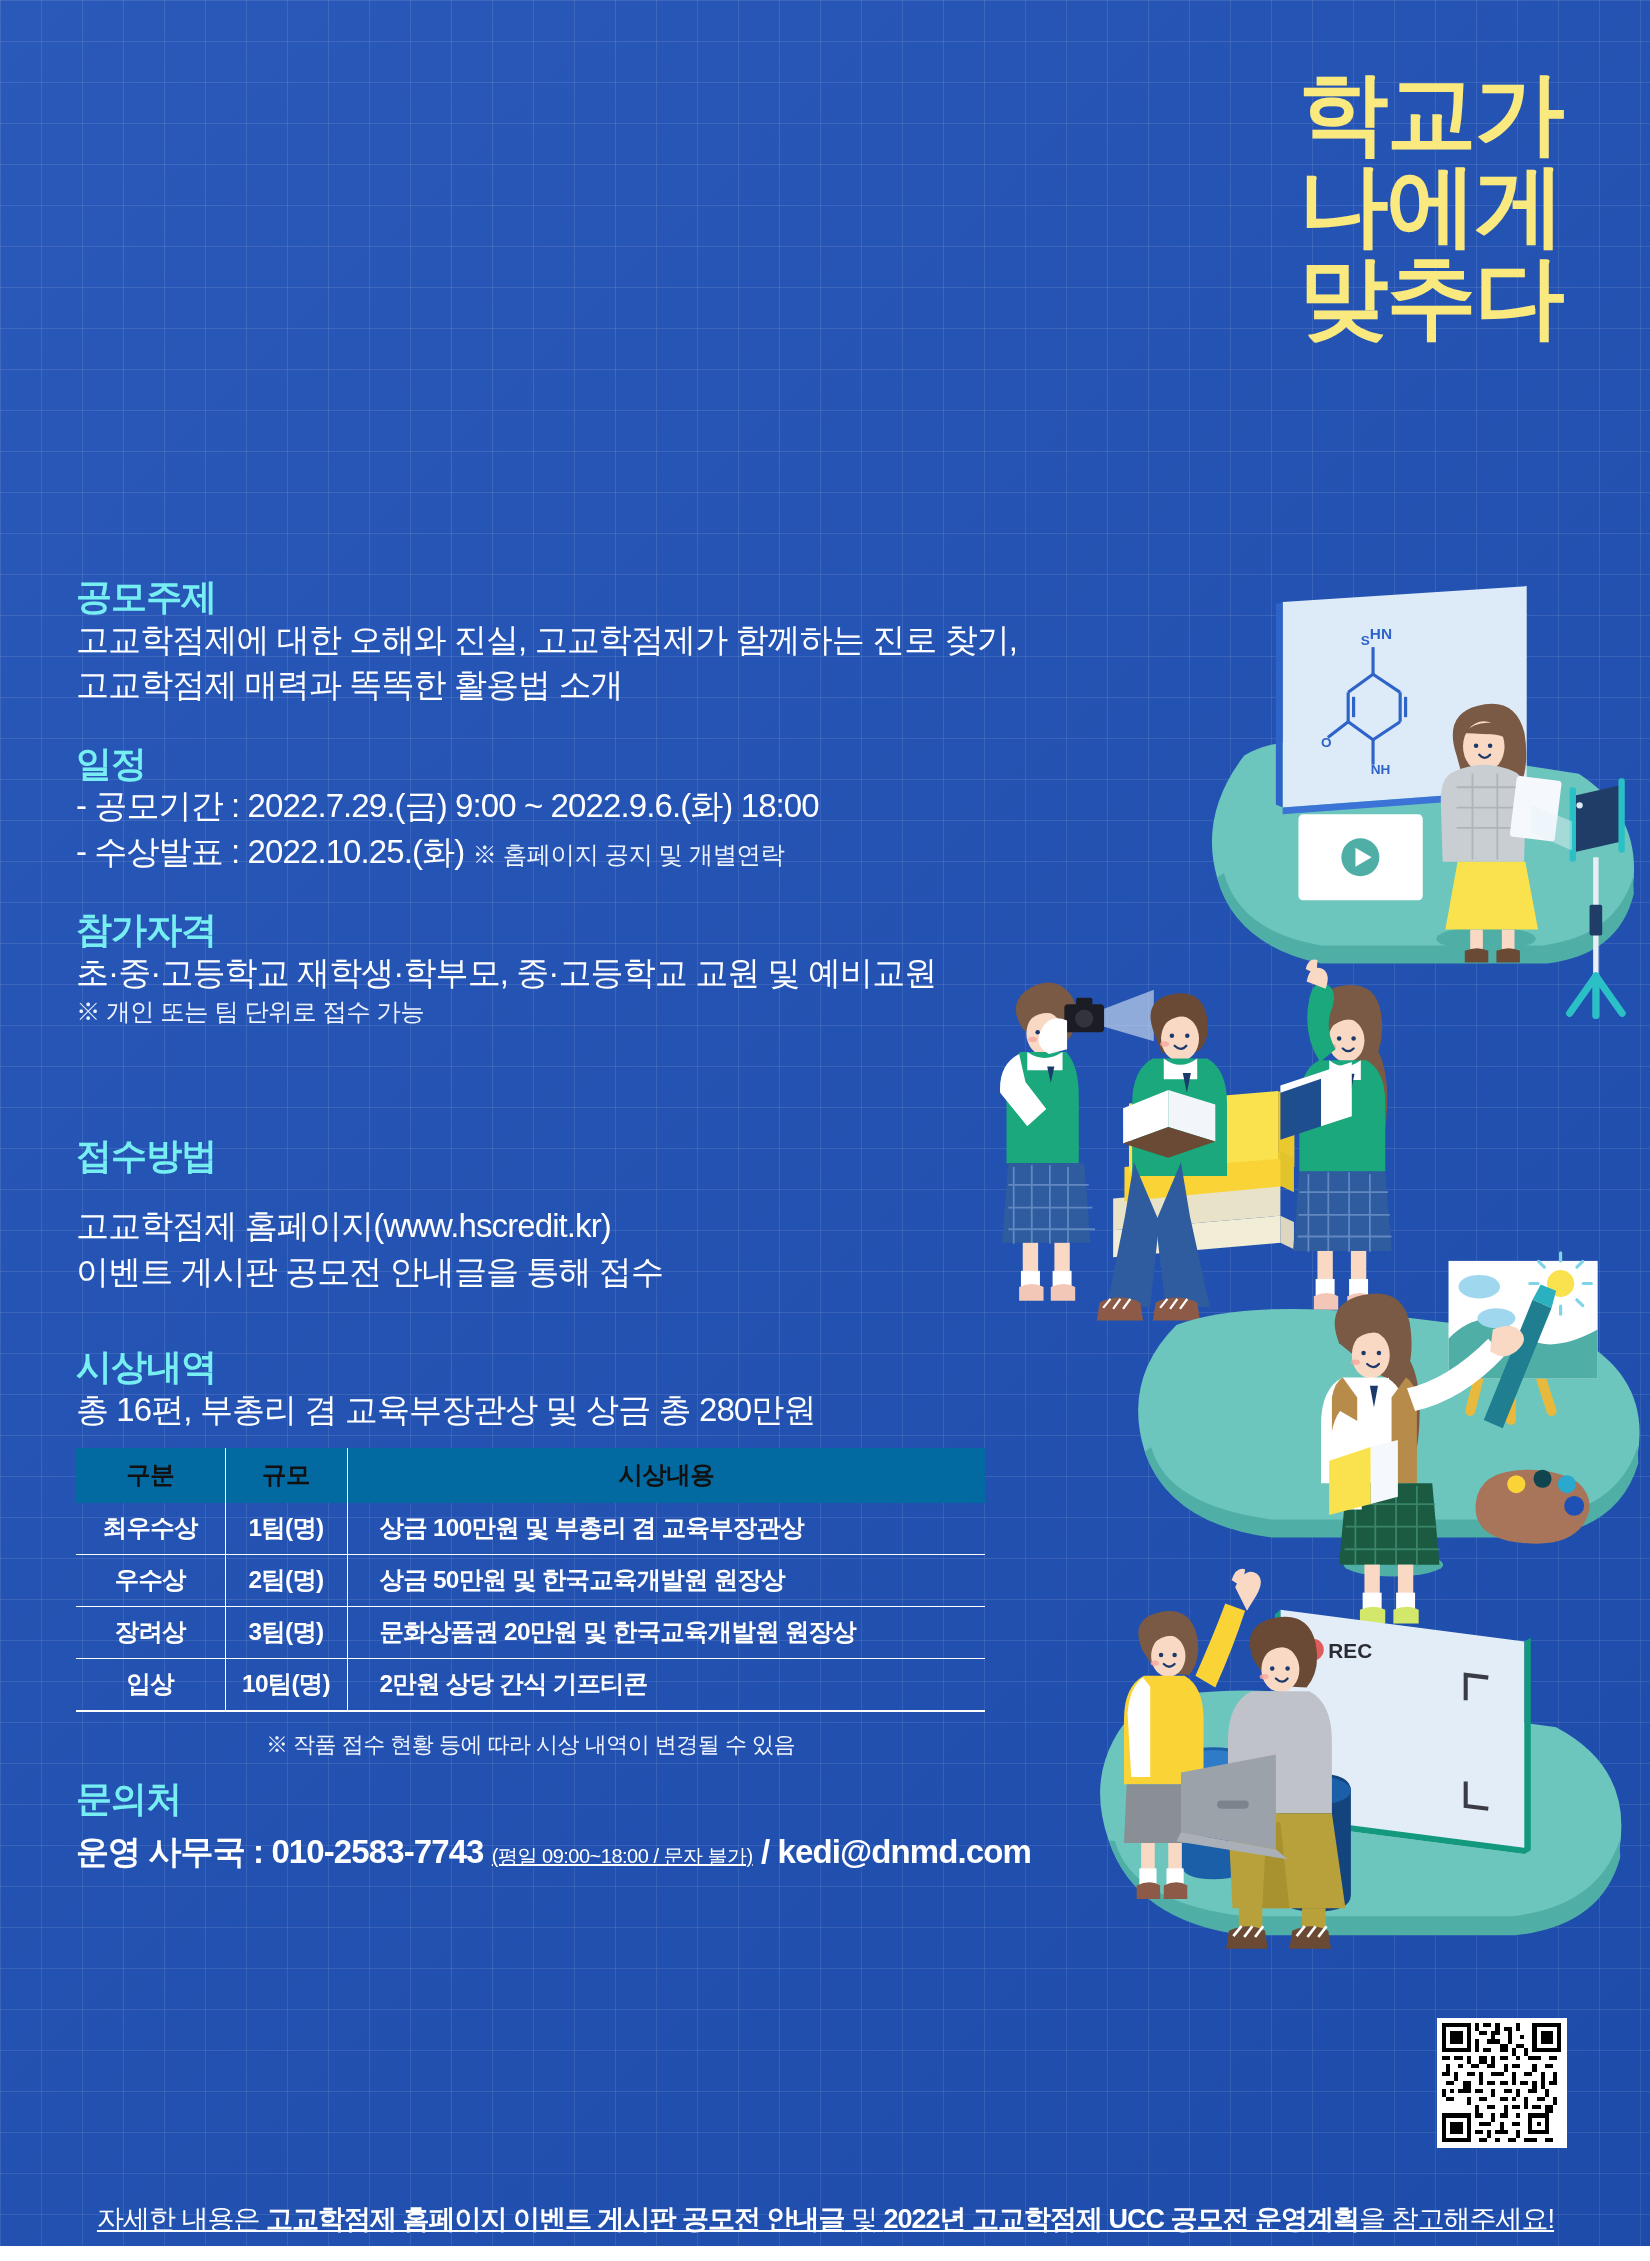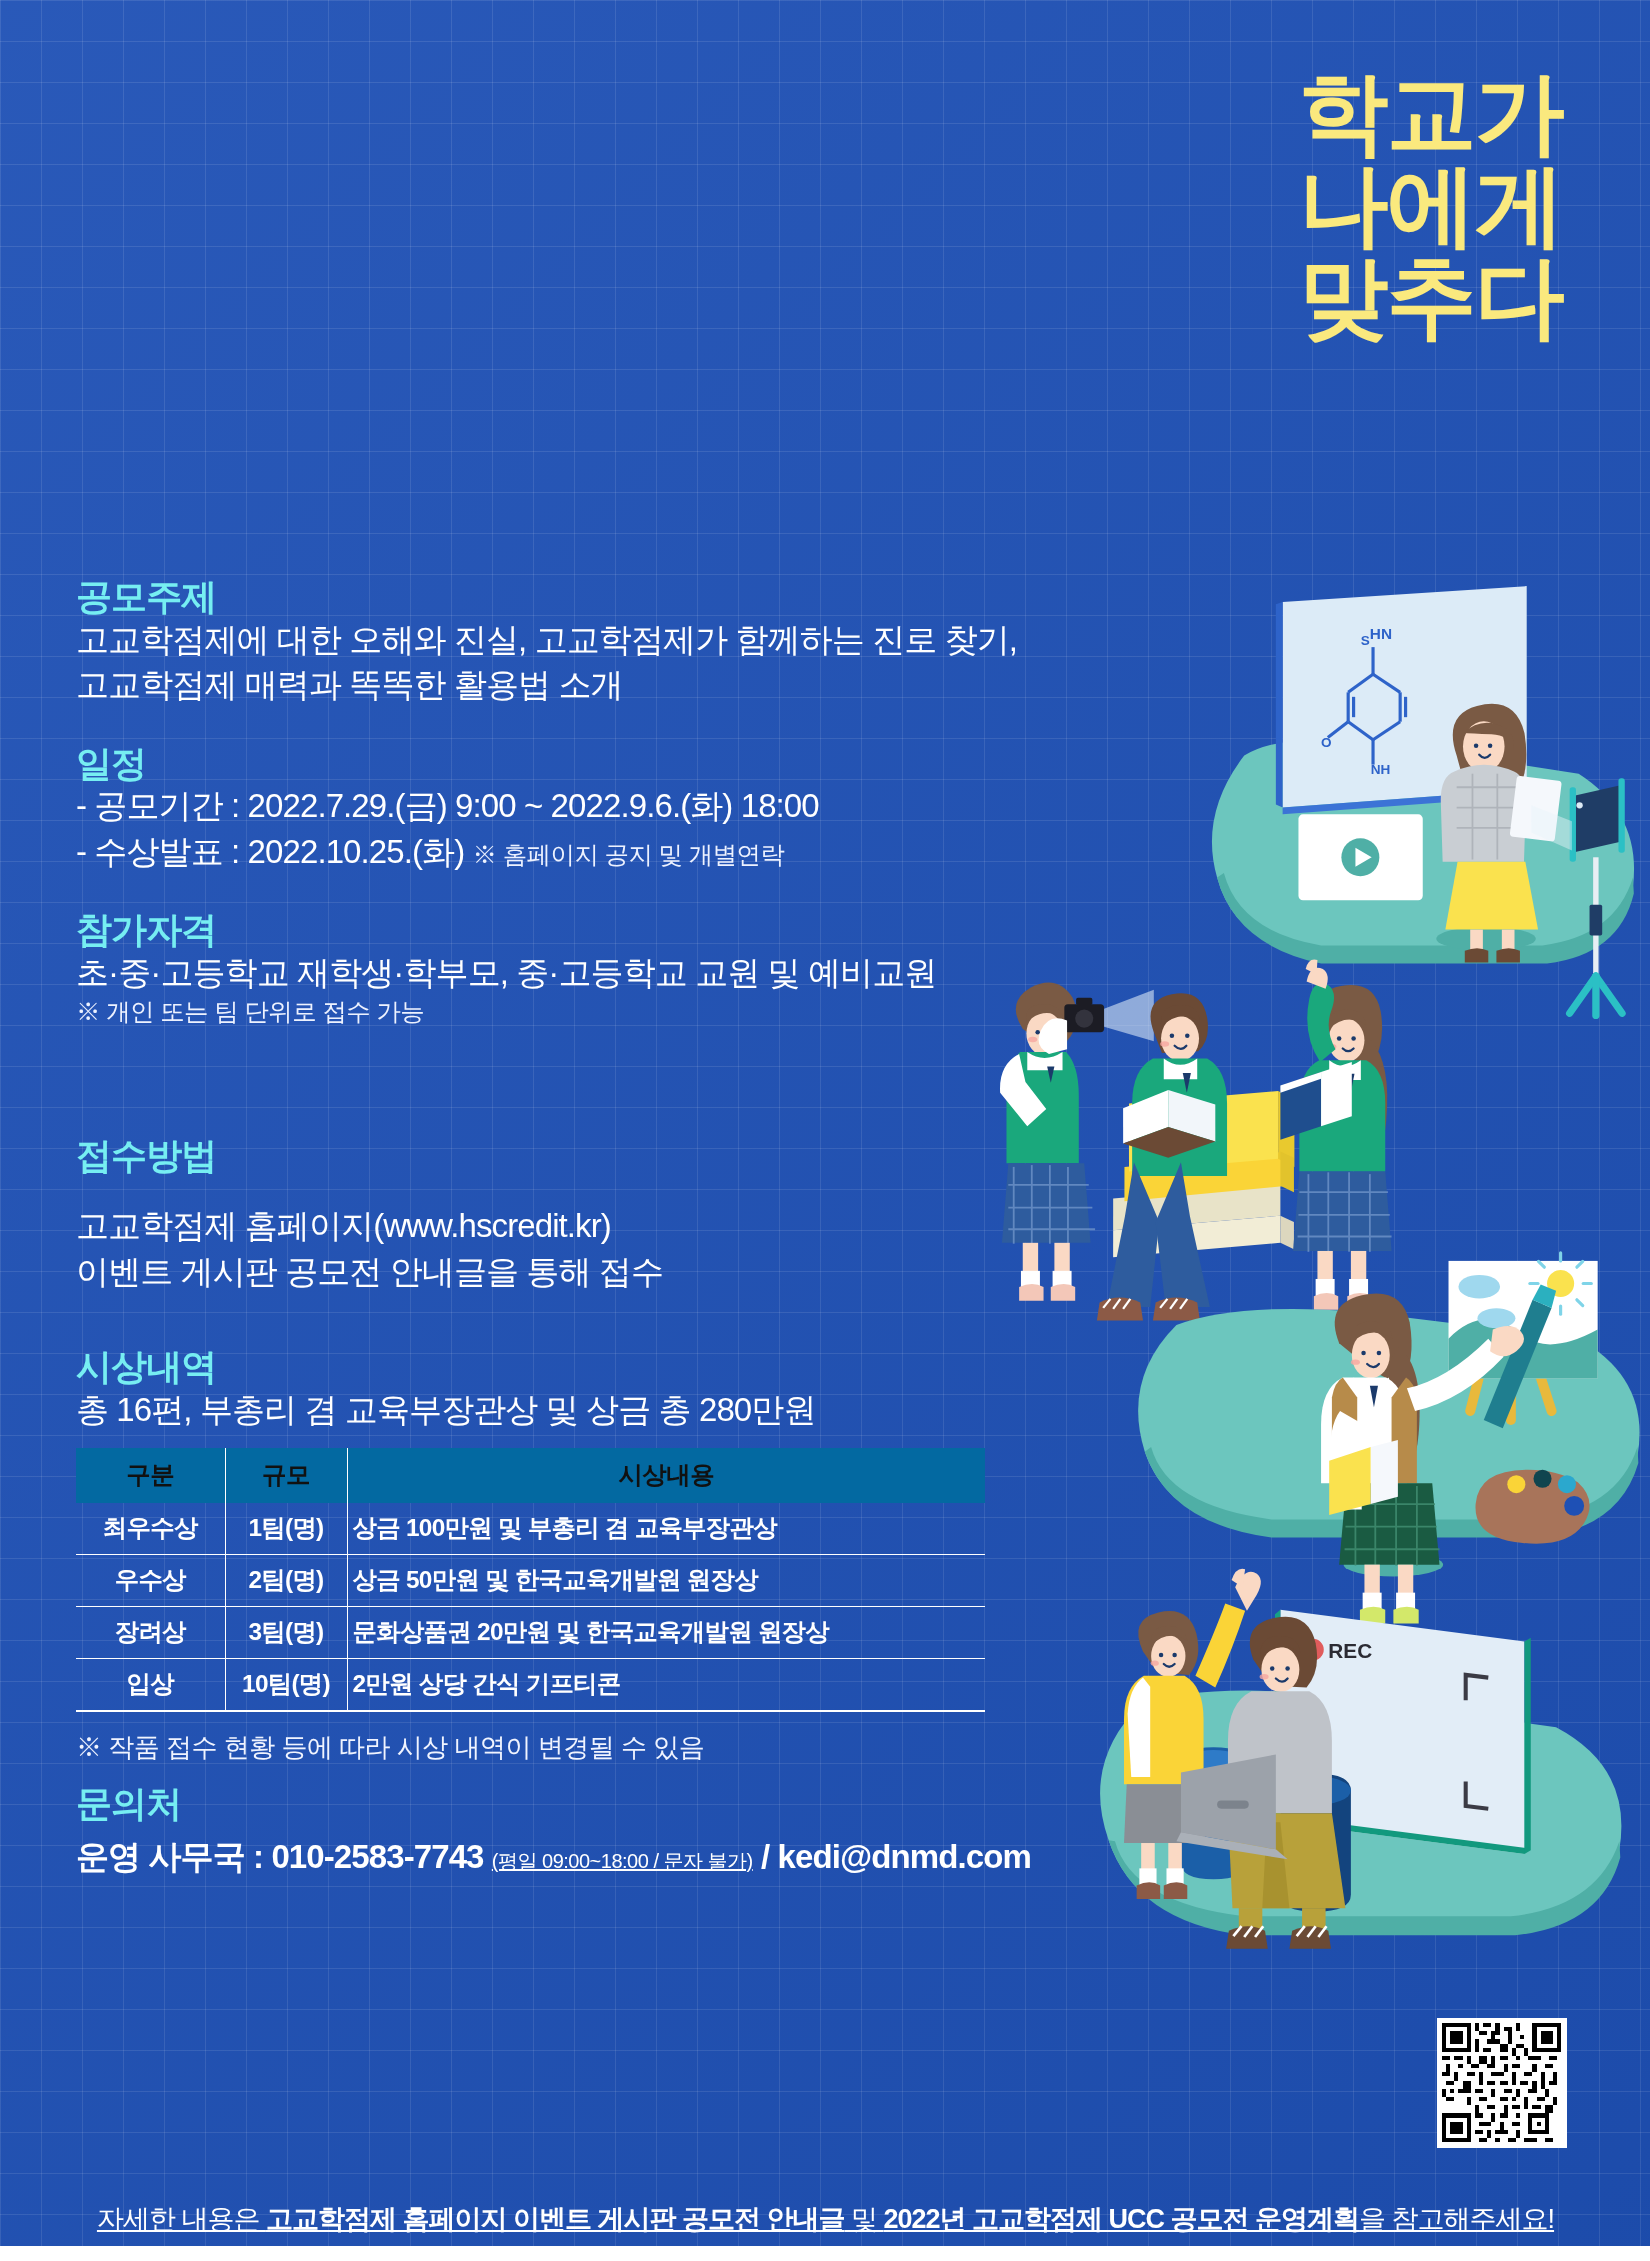--- a/index.html
+++ b/index.html
@@ -67,27 +67,27 @@
     border-right:1.4px solid #ffffff;
   }
   thead th:last-child{ border-right:none; }
   tbody td{
     color:#FFFFFF; font-size:24.4px; font-weight:600; letter-spacing:-0.7px;
     padding:9px 0 10px;
     border-bottom:1.8px solid #FFFFFF;
     border-right:1.4px solid #FFFFFF;
     text-align:center;
   }
-  tbody td:last-child{ text-align:left; padding-left:5px; border-right:none; }
+  tbody td:last-child{ text-align:left; padding-left:32px; border-right:none; }
   tbody tr:last-child td{ border-bottom:2.7px solid #FFFFFF; }
   col.c1{ width:149px; } col.c2{ width:122px; } col.c3{ width:638px; }
 
   .tbl-note{
-    width:909px; text-align:left;
-    font-size:26px; color:#F0F4FF; font-weight:500;
+    width:909px; text-align:center;
+    font-size:22px; color:#F0F4FF; font-weight:500;
     letter-spacing:-0.5px; margin-top:18px;
   }
 
   
   .contact-h{ font-size:36px; font-weight:800; color:#76EEF2; letter-spacing:-0.9px; }
   .contact-line{
     font-size:33px; font-weight:600; color:#FFFFFF;
     letter-spacing:-0.9px; margin-top:6.3px; white-space:nowrap;
   }
   .contact-line .small{ font-size:20px; font-weight:500; letter-spacing:-0.5px;text-decoration:underline; }

